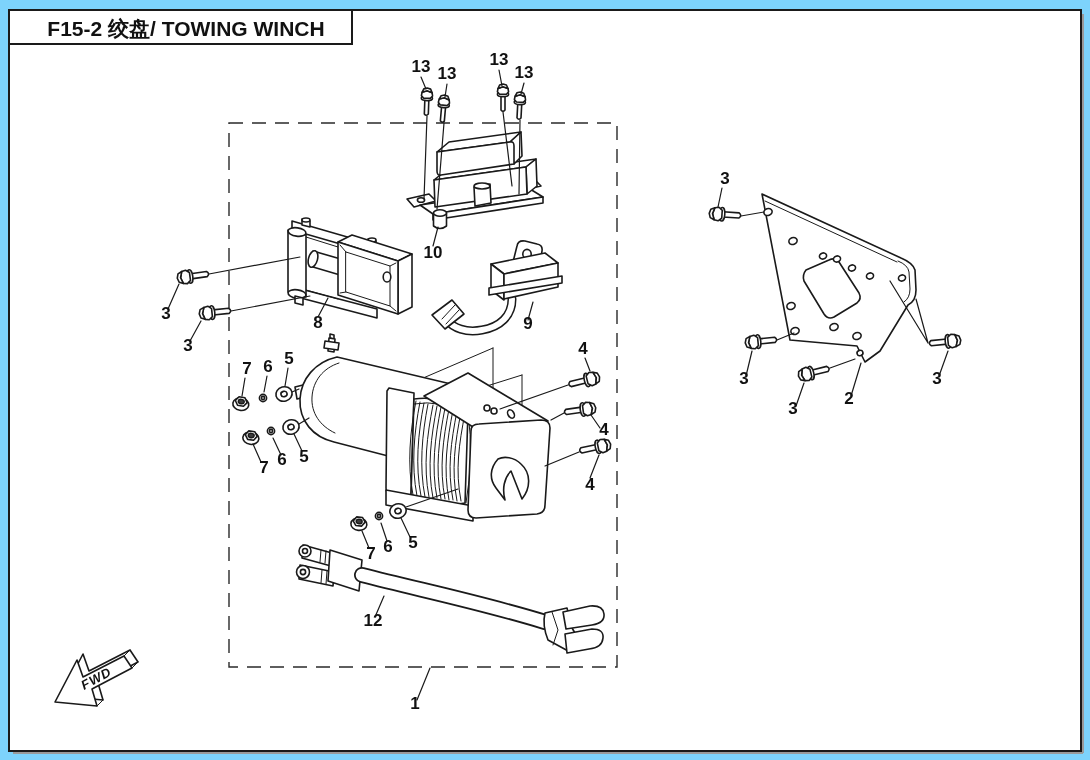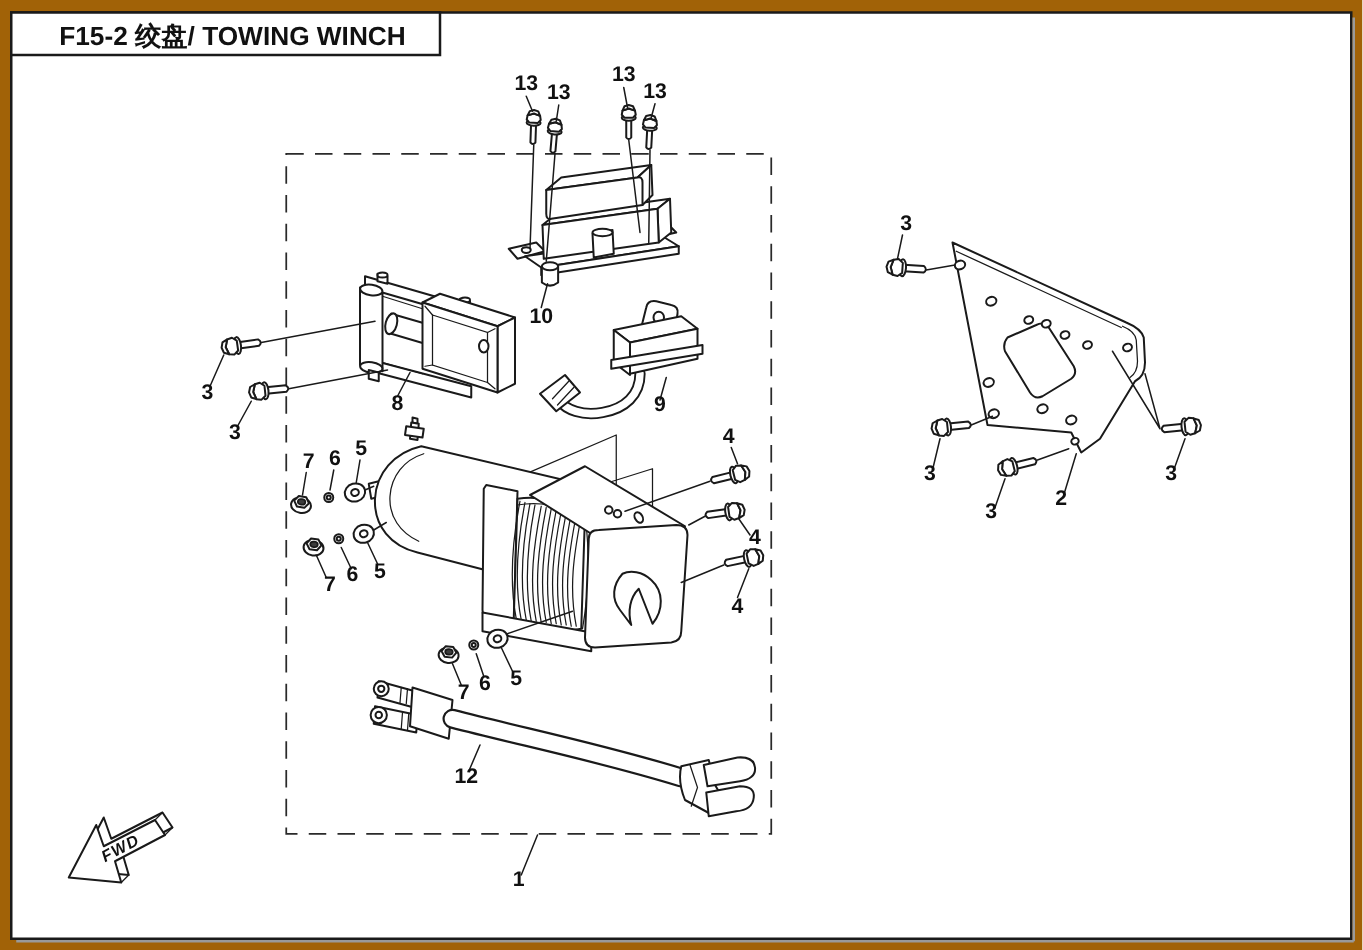--- a/index.html
+++ b/index.html
@@ -1,16 +1,16 @@
 <!DOCTYPE html>
 <html><head>
 <meta charset="utf-8">
 <style>
   html,body { margin:0; padding:0; background:#fff; }
-  #page { width:1090px; height:760px; position:relative; background:#a16207;
+  #page { width:1090px; height:760px; position:relative; background:#7dd3fc;
           font-family:"Liberation Sans", sans-serif; }
   svg { display:block; }
   .fw   { fill:#ffffff; stroke:#1a1a1a; stroke-width:1.6; stroke-linejoin:round; stroke-linecap:round; }
   .thin { fill:none; stroke:#1a1a1a; stroke-width:1; stroke-linecap:round; }
   .lead { fill:none; stroke:#1a1a1a; stroke-width:1.2; stroke-linecap:round; }
   .cabl { fill:none; stroke:#1a1a1a; stroke-linecap:round; }
   .cabw { fill:none; stroke:#ffffff; stroke-linecap:round; }
   .lbl  { font:bold 17px "Liberation Sans", sans-serif; fill:#111; text-anchor:middle; }
   .ttl  { font:bold 21px "Liberation Sans", sans-serif; fill:#111; text-anchor:middle; }
   .fwdt { font:bold italic 13px "Liberation Sans", sans-serif; fill:#111; letter-spacing:1px; }

